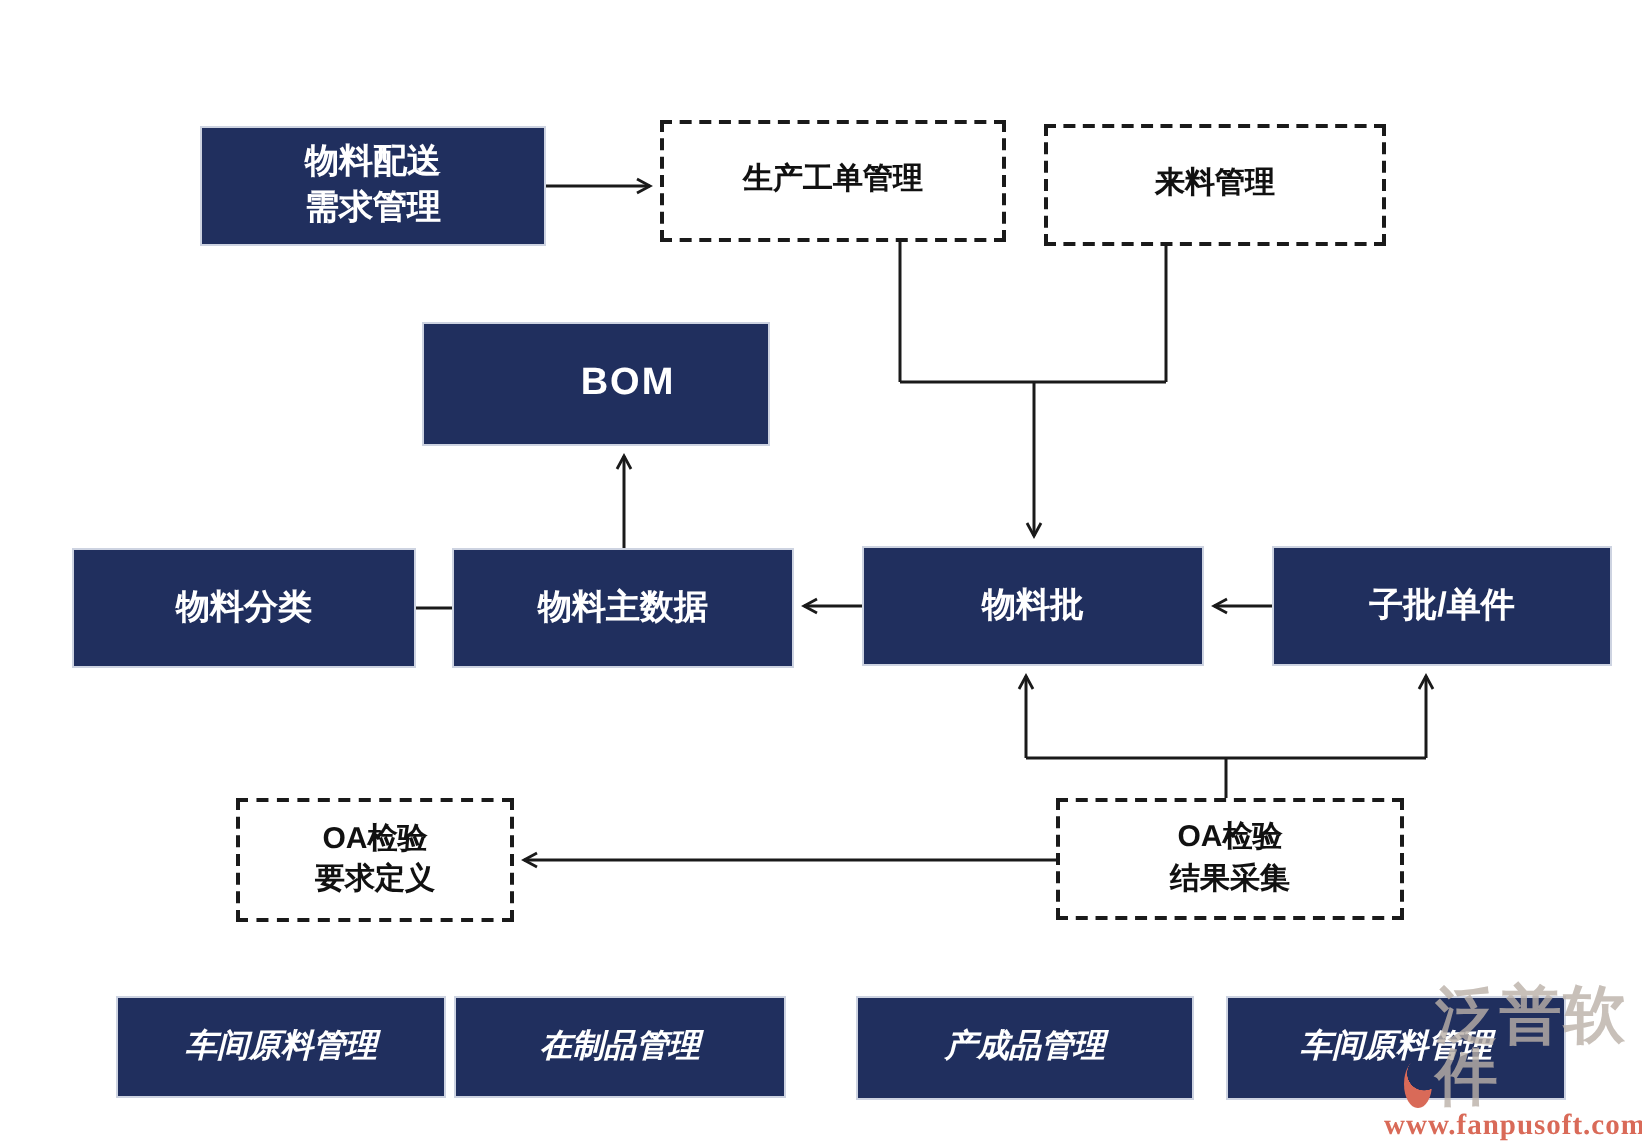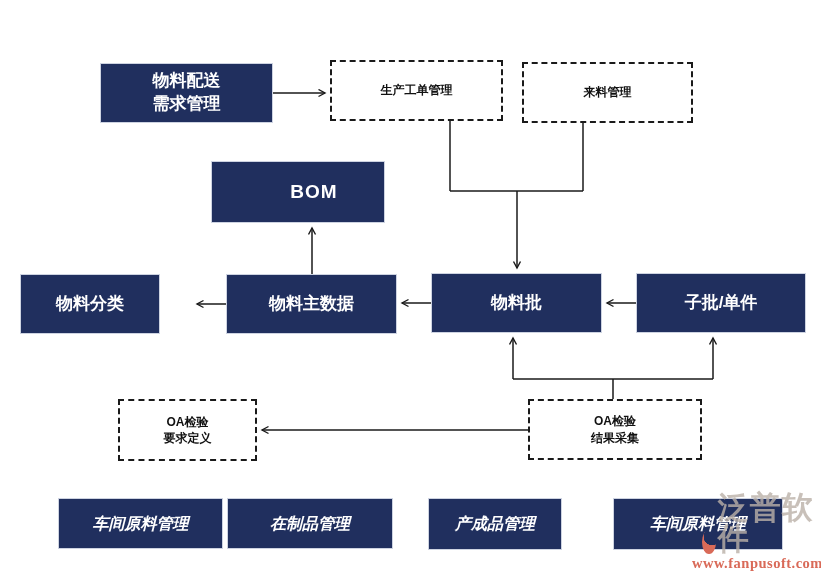--- a/index.html
+++ b/index.html
@@ -33,21 +33,21 @@
     color:var(--node-text);
     border:1px solid #cdd3e1;
     font-size:17px;
   }
   .node.solid.small{font-size:16px;font-style:italic;}
   .node.solid.bom{font-size:19px;letter-spacing:1px;padding-left:32px;}
   .node.dashed{
     background:#ffffff;
     color:#111111;
     border:2px dashed var(--line-color);
-    font-size:12px;
+    font-size:15px;
   }
   .watermark{
     position:absolute;
     left:692px;top:518px;
     width:129px;
     z-index:5;
     pointer-events:none;
   }
   .wm-row{
     display:flex;align-items:flex-end;justify-content:flex-start;
@@ -123,21 +123,21 @@
   </div>
 
   <div class="node dashed" style="left:522px;top:62px;width:171px;height:61px">
     <span class="lbl">来料管理</span>
   </div>
 
   <div class="node solid bom" style="left:211px;top:161px;width:174px;height:62px">
     <span class="lbl">BOM</span>
   </div>
 
-  <div class="node solid" style="left:20px;top:274px;width:140px;height:60px">
+  <div class="node solid" style="left:36px;top:274px;width:172px;height:60px">
     <span class="lbl">物料分类</span>
   </div>
 
   <div class="node solid" style="left:226px;top:274px;width:171px;height:60px">
     <span class="lbl">物料主数据</span>
   </div>
 
   <div class="node solid" style="left:431px;top:273px;width:171px;height:60px">
     <span class="lbl">物料批</span>
   </div>
@@ -157,21 +157,21 @@
   </div>
 
   <div class="node solid small" style="left:58px;top:498px;width:165px;height:51px">
     <span class="lbl">车间原料管理</span>
   </div>
 
   <div class="node solid small" style="left:227px;top:498px;width:166px;height:51px">
     <span class="lbl">在制品管理</span>
   </div>
 
-  <div class="node solid small" style="left:428px;top:498px;width:134px;height:52px">
+  <div class="node solid small" style="left:428px;top:498px;width:169px;height:52px">
     <span class="lbl">产成品管理</span>
   </div>
 
   <div class="node solid small" style="left:613px;top:498px;width:170px;height:52px">
     <span class="lbl">车间原料管理</span>
   </div>
 
   <div class="watermark">
     <div class="wm-row">
       <span class="wm-logo"></span>

